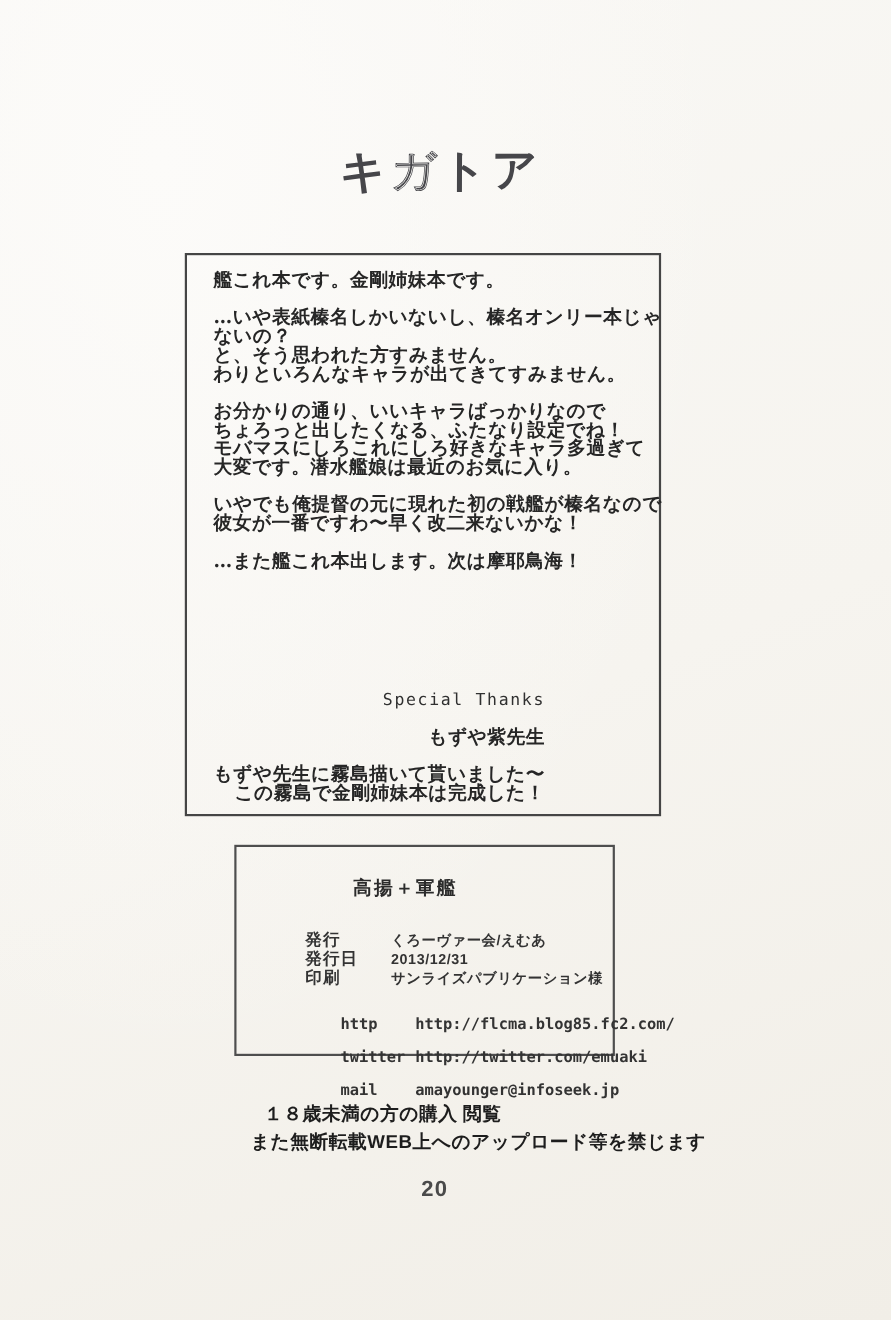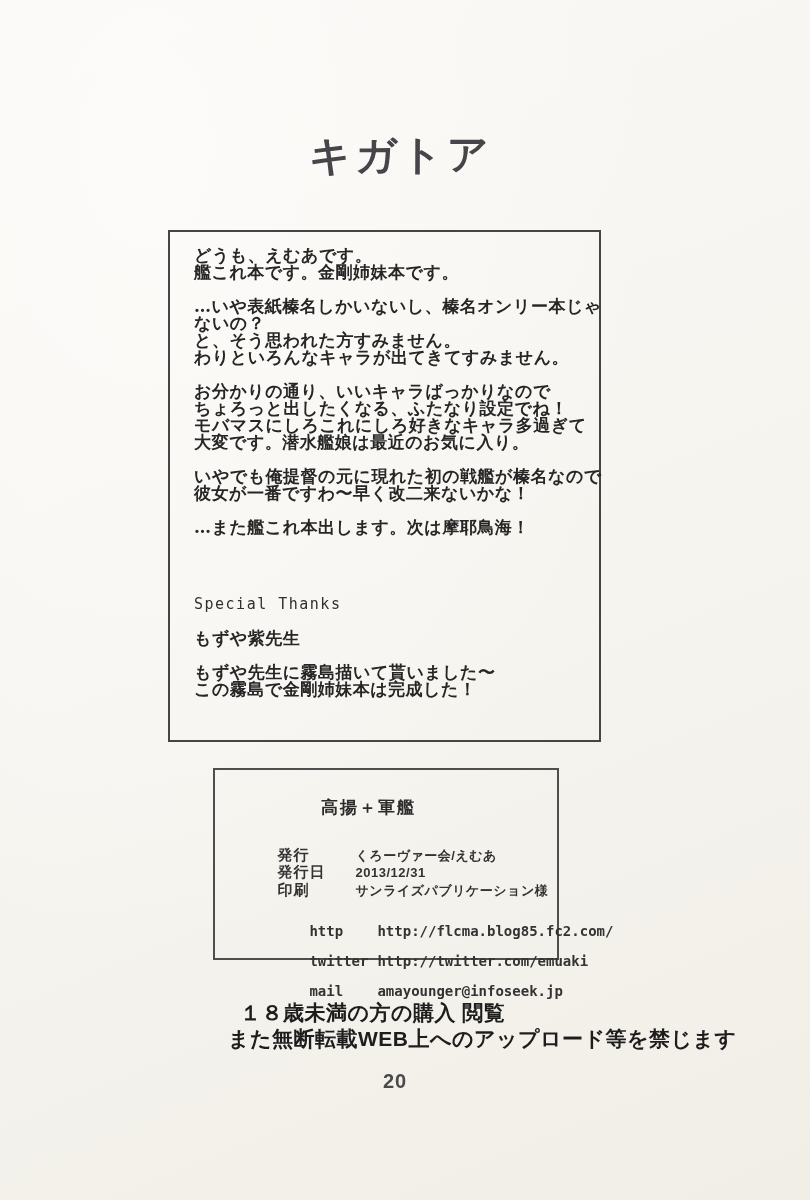--- a/index.html
+++ b/index.html
@@ -30,21 +30,21 @@
     border:2px solid #454545;
     box-sizing:border-box;
   }
   .aw-block{position:absolute;left:24px;top:15px;}
   .aw-line{
     height:17px;line-height:17px;
     font-size:17px;letter-spacing:0.5px;
     font-family:"DejaVu Serif","Liberation Serif",serif;
     font-weight:600;color:#262626;white-space:pre;
   }
-  .thanks-block{position:absolute;left:24px;top:364px;}
+  .thanks-block{position:absolute;left:24px;top:396px;text-align:right;}
   .t-line{
     height:17px;line-height:17px;
     font-size:17px;letter-spacing:0.5px;
     font-family:"DejaVu Serif","Liberation Serif",serif;
     font-weight:600;color:#262626;white-space:pre;
   }
   .t-line.mono{
     font-family:"DejaVu Sans Mono","Liberation Mono",monospace;
     font-size:15px;font-weight:500;letter-spacing:1.5px;color:#303030;
   }
@@ -72,40 +72,39 @@
   .crow{
     height:30px;line-height:30px;white-space:pre;
     font-family:"DejaVu Sans Mono","Liberation Mono",monospace;
     font-size:14px;font-weight:700;color:#333;
   }
   .clabel{display:inline-block;width:68px;}
   
   .warning{position:absolute;left:228px;top:1000px;}
   .warn-line{
     height:26px;line-height:26px;
-    font-size:21px;font-weight:700;color:#1d1d1d;
+    font-size:17px;font-weight:700;color:#1d1d1d;
     letter-spacing:0.5px;white-space:pre;
   }
   .warn-line.indent{margin-left:12px;}
   
   .page-number{
     position:absolute;left:383px;top:1070px;
     font-size:20px;font-weight:700;color:#4a4a4a;letter-spacing:1px;
   }
 </style>
 </head>
 <body>
 
 <div class="page">
 
   <div class="doujin-title">キガトア</div>
 
   <div class="afterword-box">
     <div class="aw-block">
-      <div class="aw-line">どうも、えむあです。</div>
       <div class="aw-line">艦これ本です。金剛姉妹本です。</div>
       <div class="aw-line"></div>
       <div class="aw-line">…いや表紙榛名しかいないし、榛名オンリー本じゃ</div>
       <div class="aw-line">ないの？</div>
       <div class="aw-line">と、そう思われた方すみません。</div>
       <div class="aw-line">わりといろんなキャラが出てきてすみません。</div>
       <div class="aw-line"></div>
       <div class="aw-line">お分かりの通り、いいキャラばっかりなので</div>
       <div class="aw-line">ちょろっと出したくなる、ふたなり設定でね！</div>
       <div class="aw-line">モバマスにしろこれにしろ好きなキャラ多過ぎて</div>

